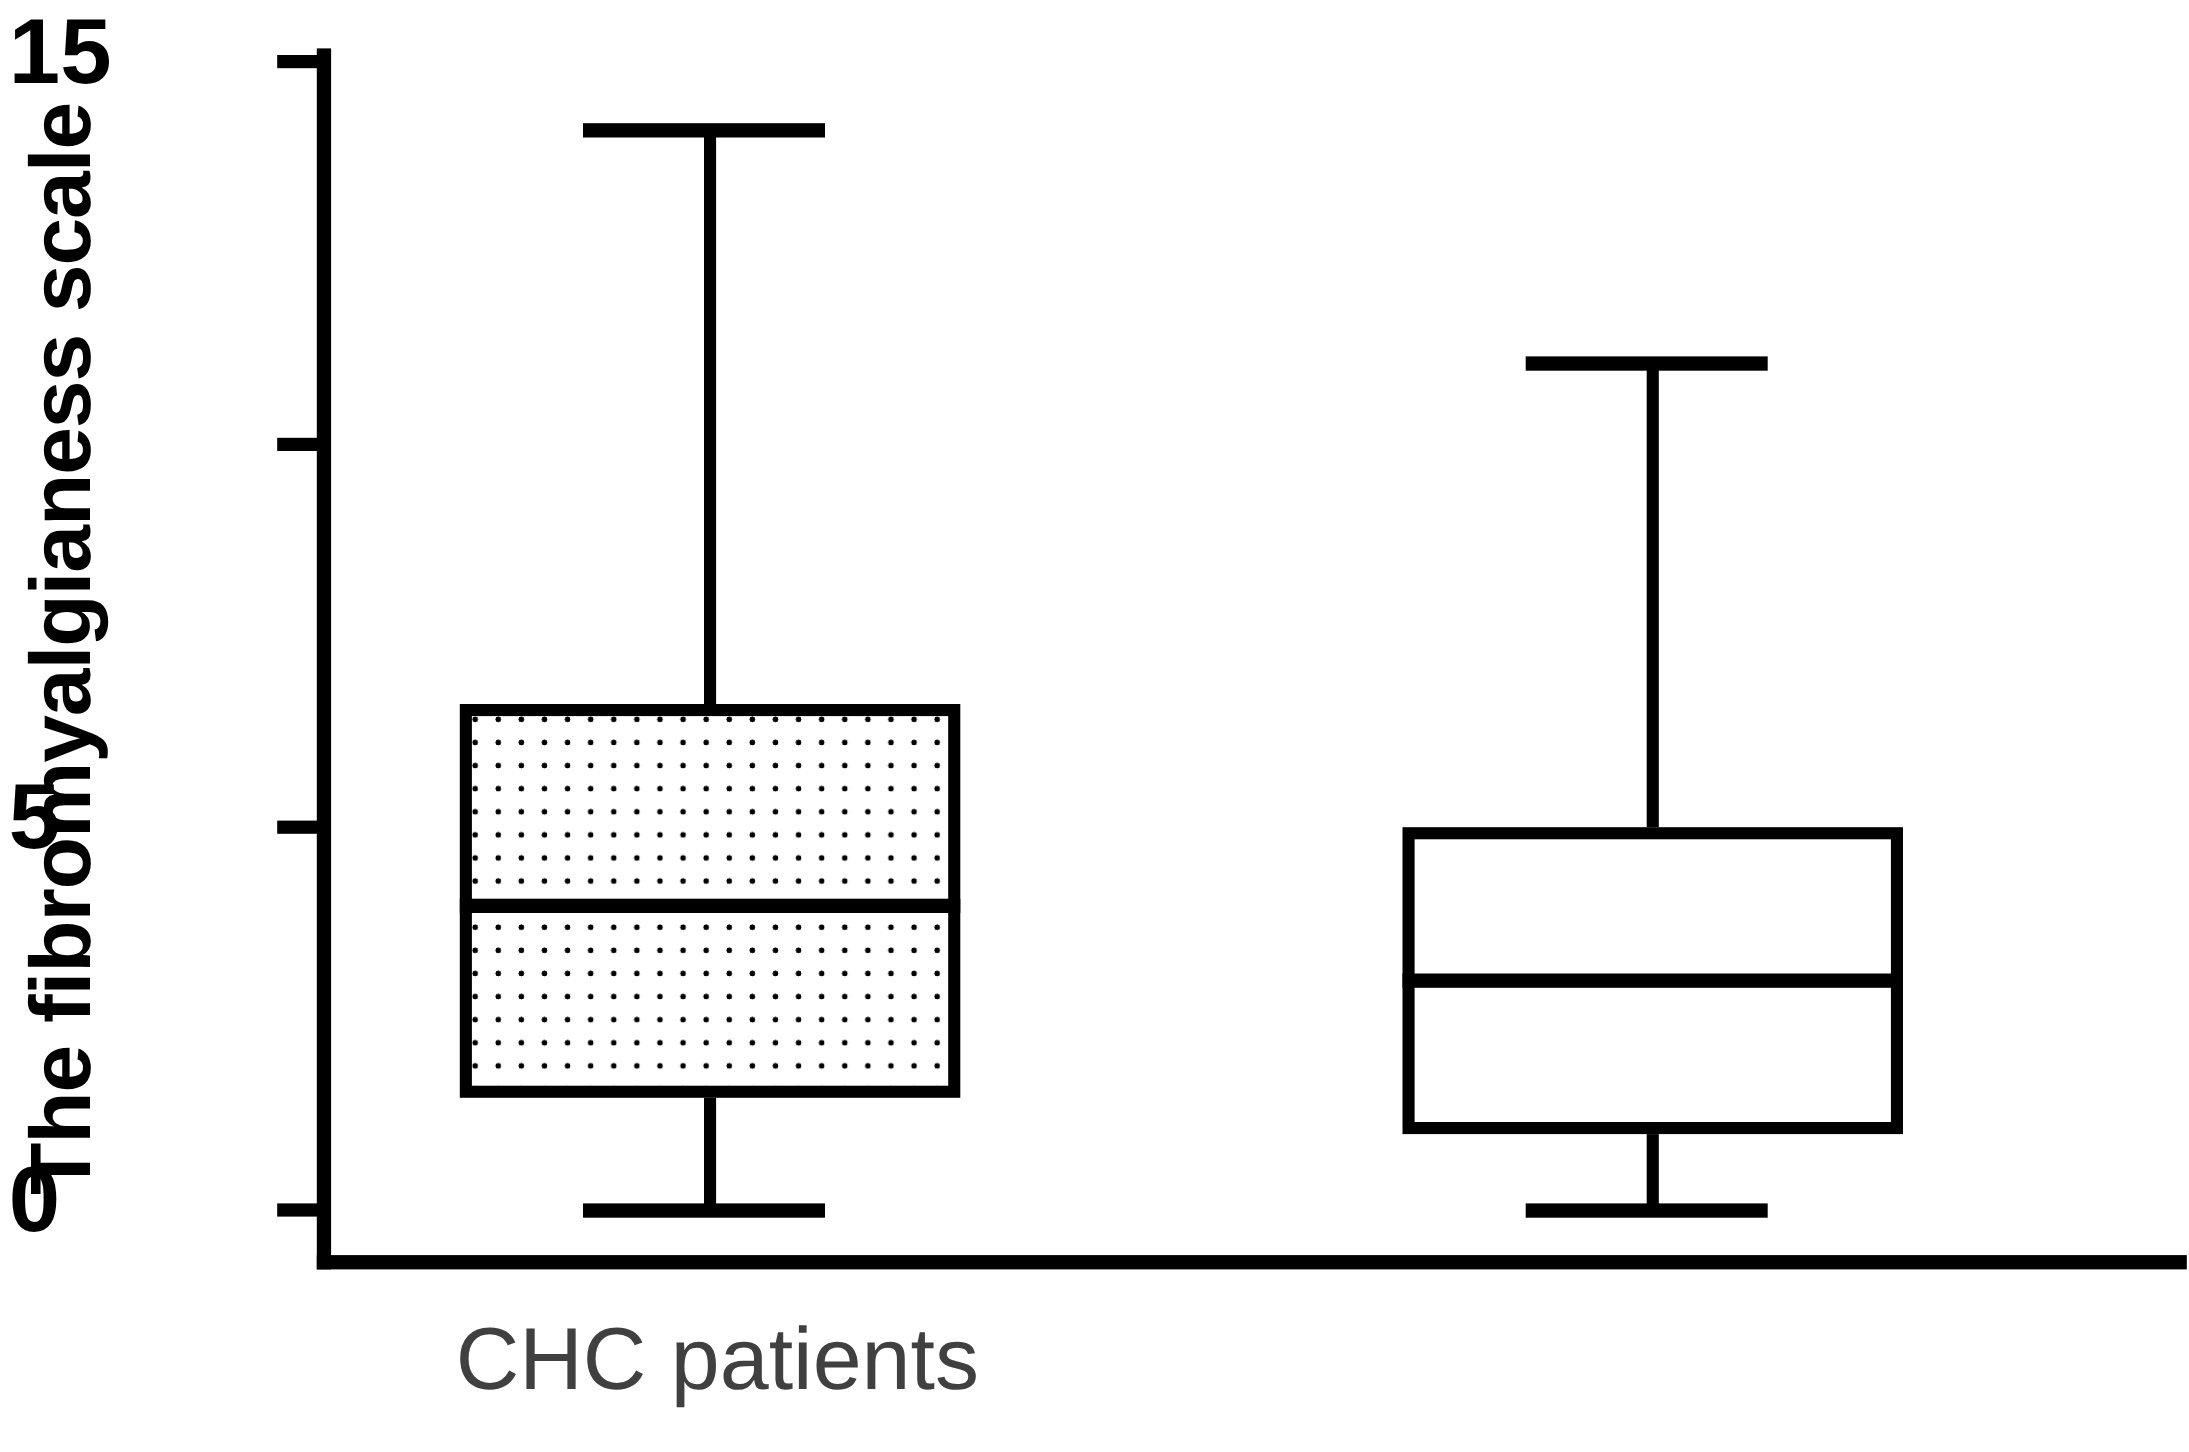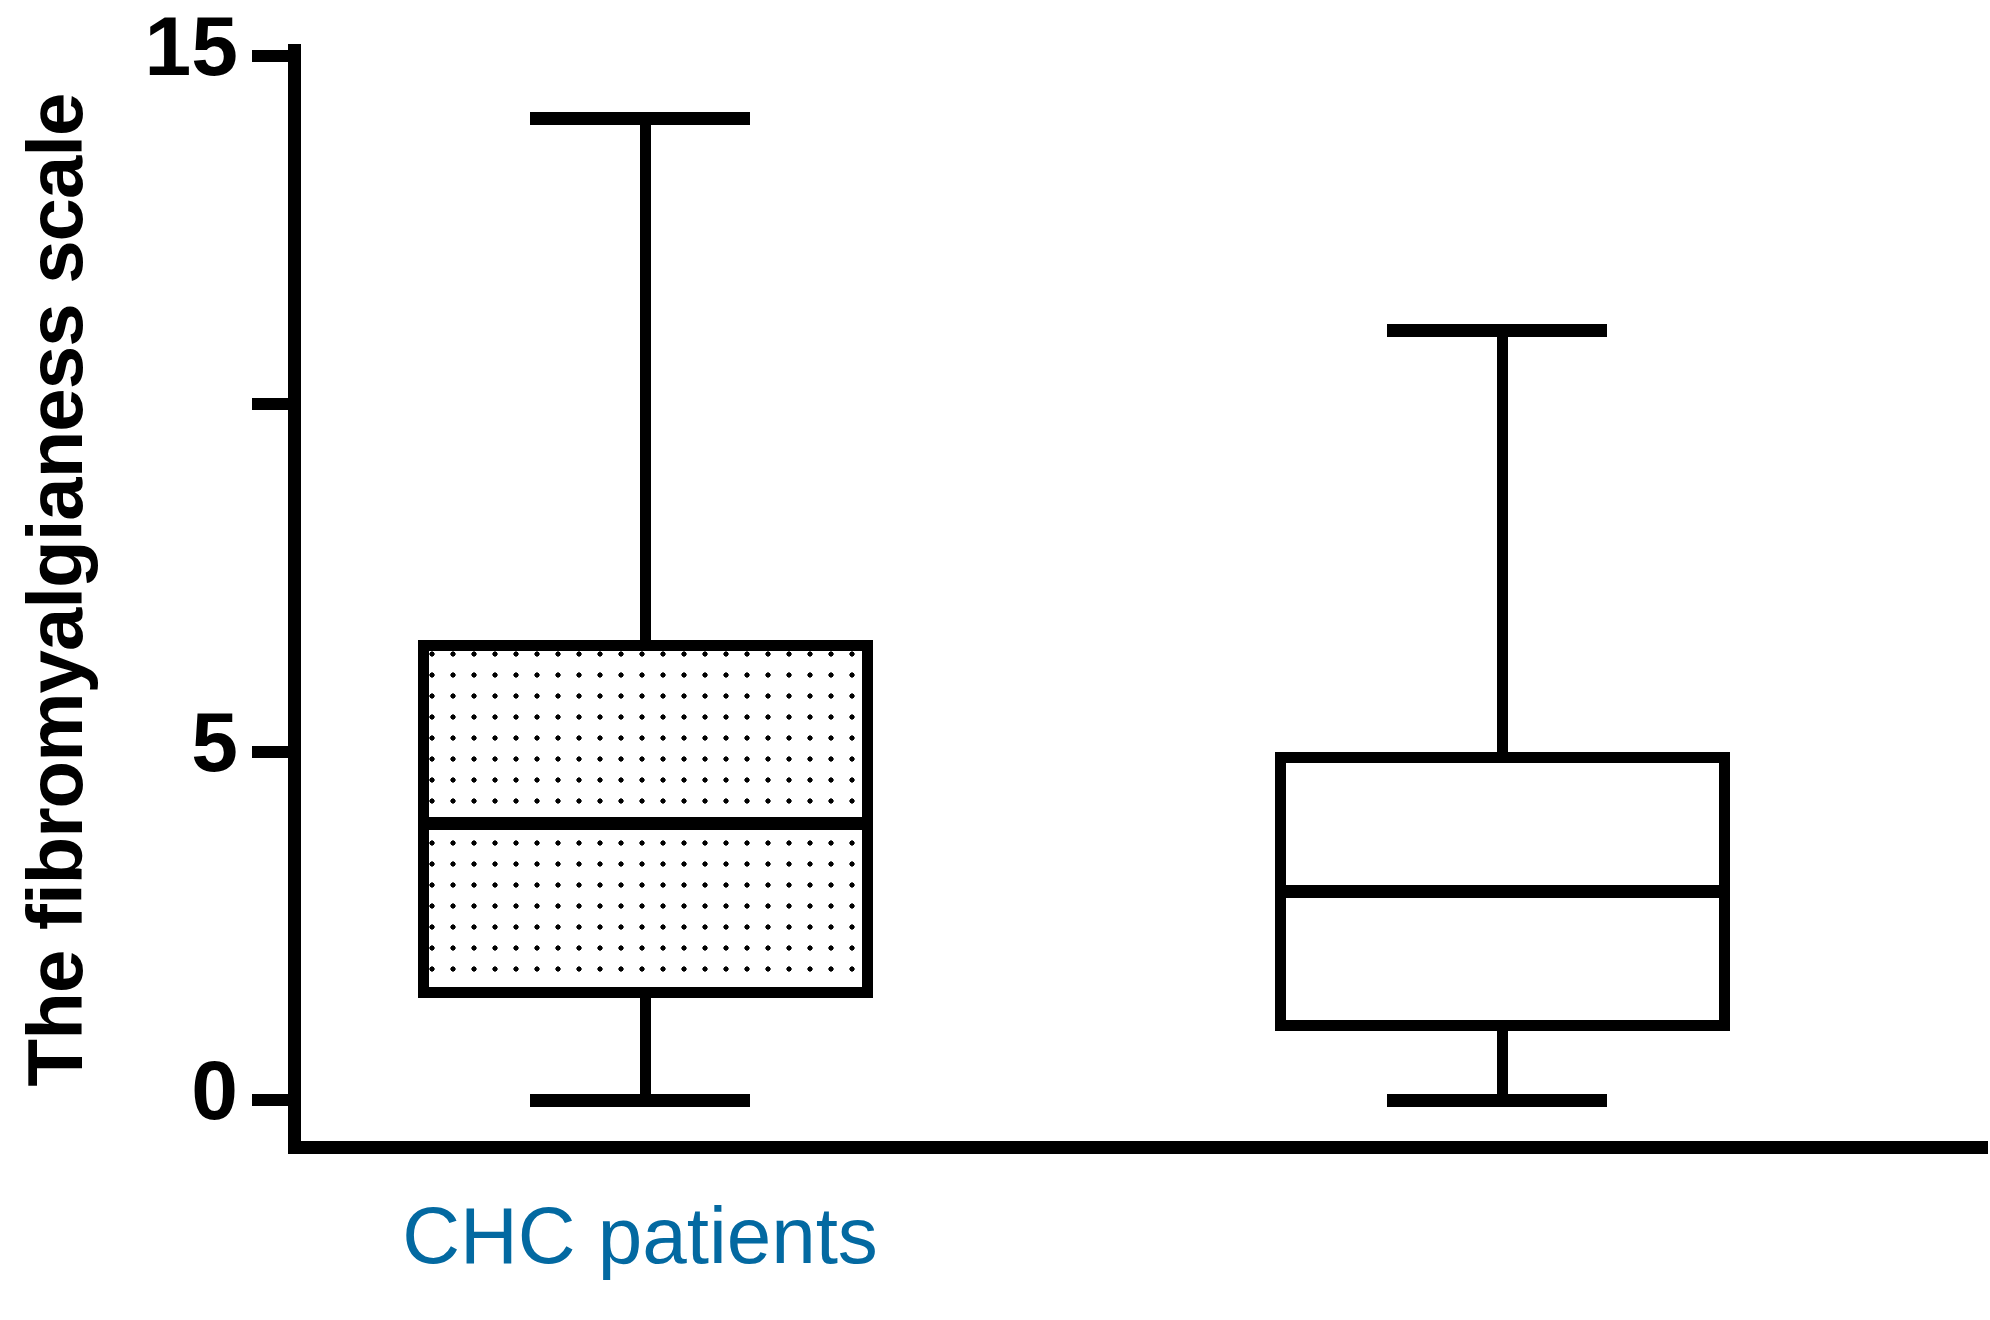--- a/index.html
+++ b/index.html
@@ -68,21 +68,21 @@
     background: #000000;
     width: 38px;
     height: 12px;
     left: 252px;
   }
   .ticklabel {
     position: absolute;
     font-size: 84px;
     font-weight: bold;
     color: #000000;
-    text-align: right;
+    text-align: left;
     width: 230px;
     left: 8px;
     line-height: 1;
   }
 
   
   .whisker-line {
     position: absolute;
     background: #000000;
     width: 11px;
@@ -109,22 +109,22 @@
     position: absolute;
     background: #000000;
     height: 13px;
   }
 
   
   .catlabel {
     position: absolute;
     top: 1196px;
     font-size: 80px;
-    color: #0369a1;
-    text-align: center;
+    color: #404040;
+    text-align: right;
     white-space: nowrap;
     line-height: 1;
   }
 </style>
 </head>
 <body>
 
 <div id="page">
 
   <div id="ylabel">The fibromyalgianess scale</div>

